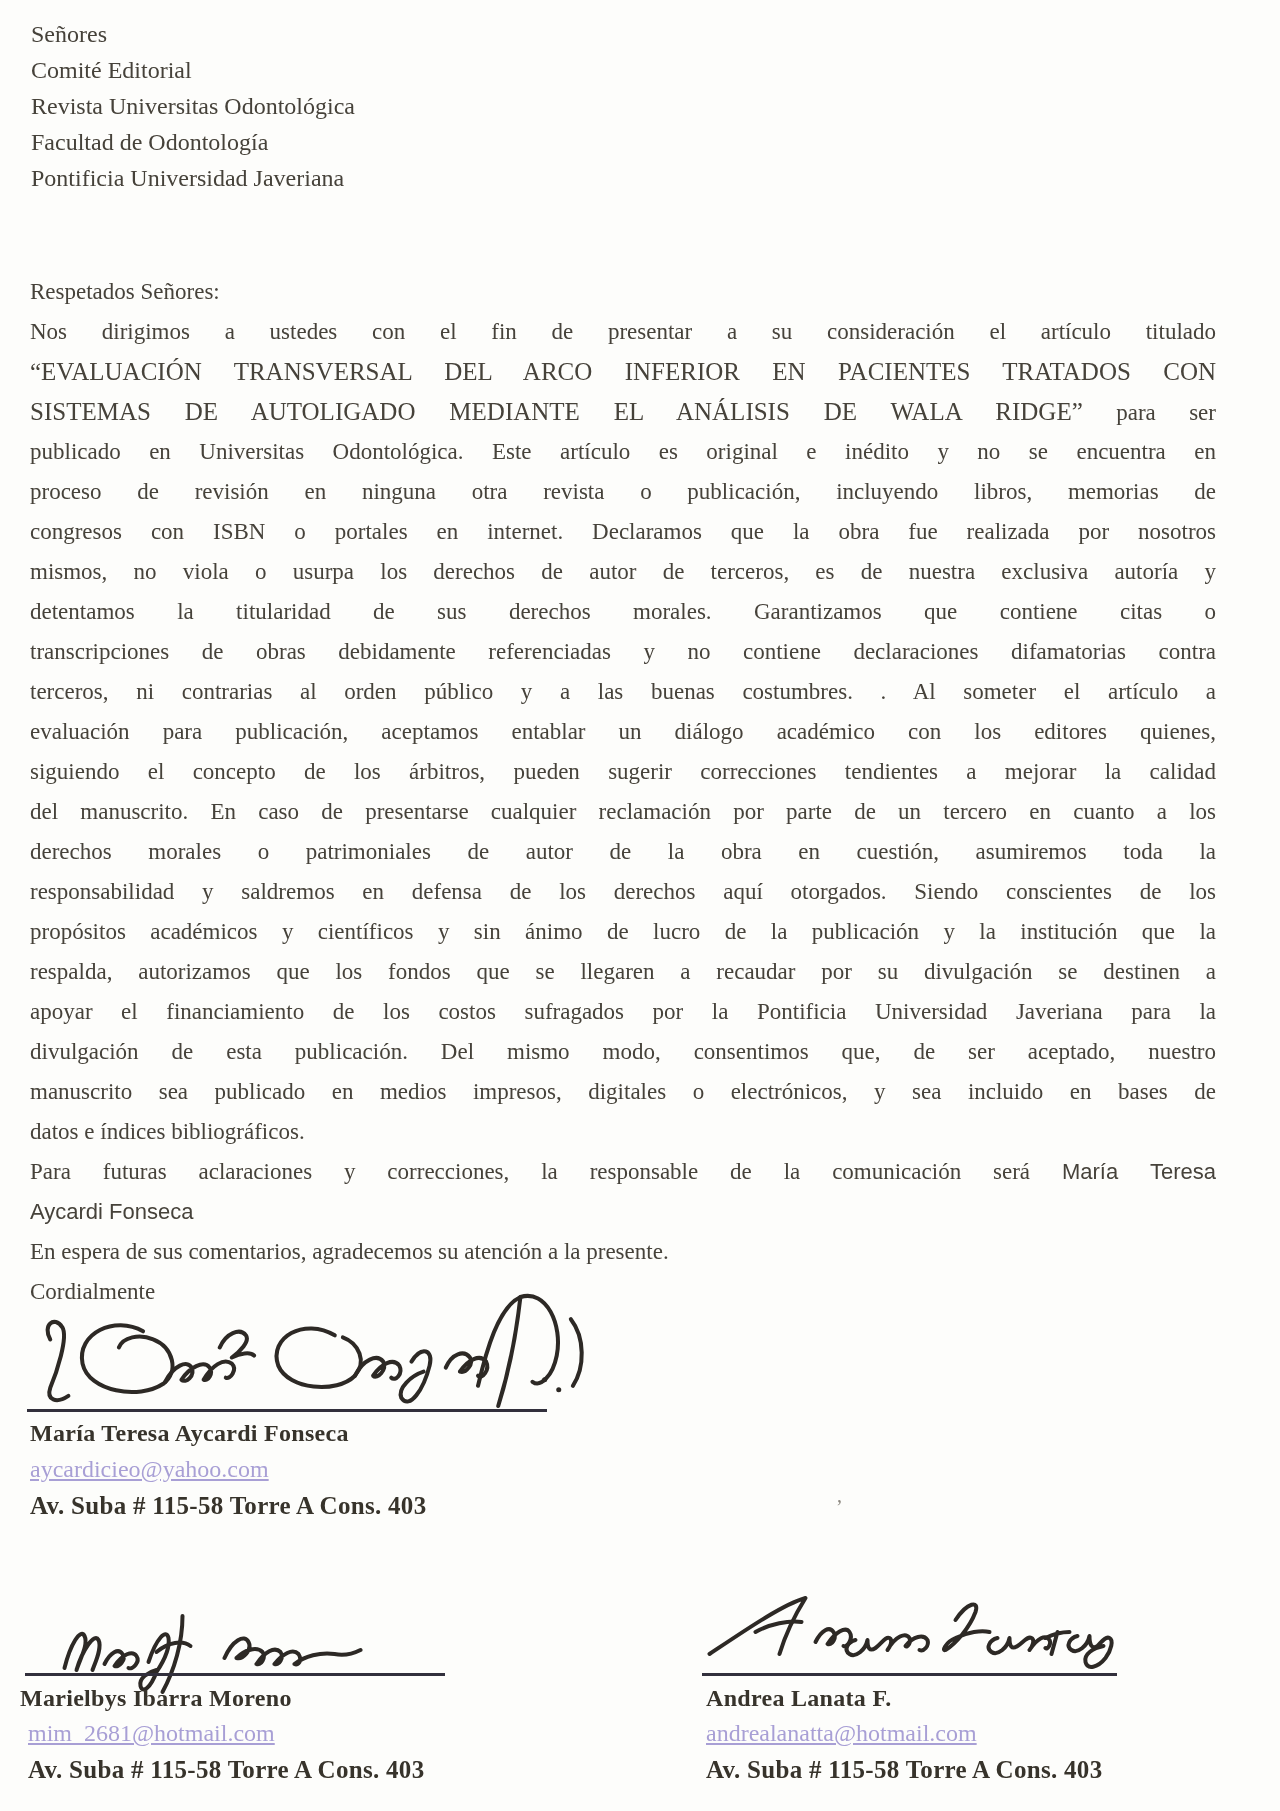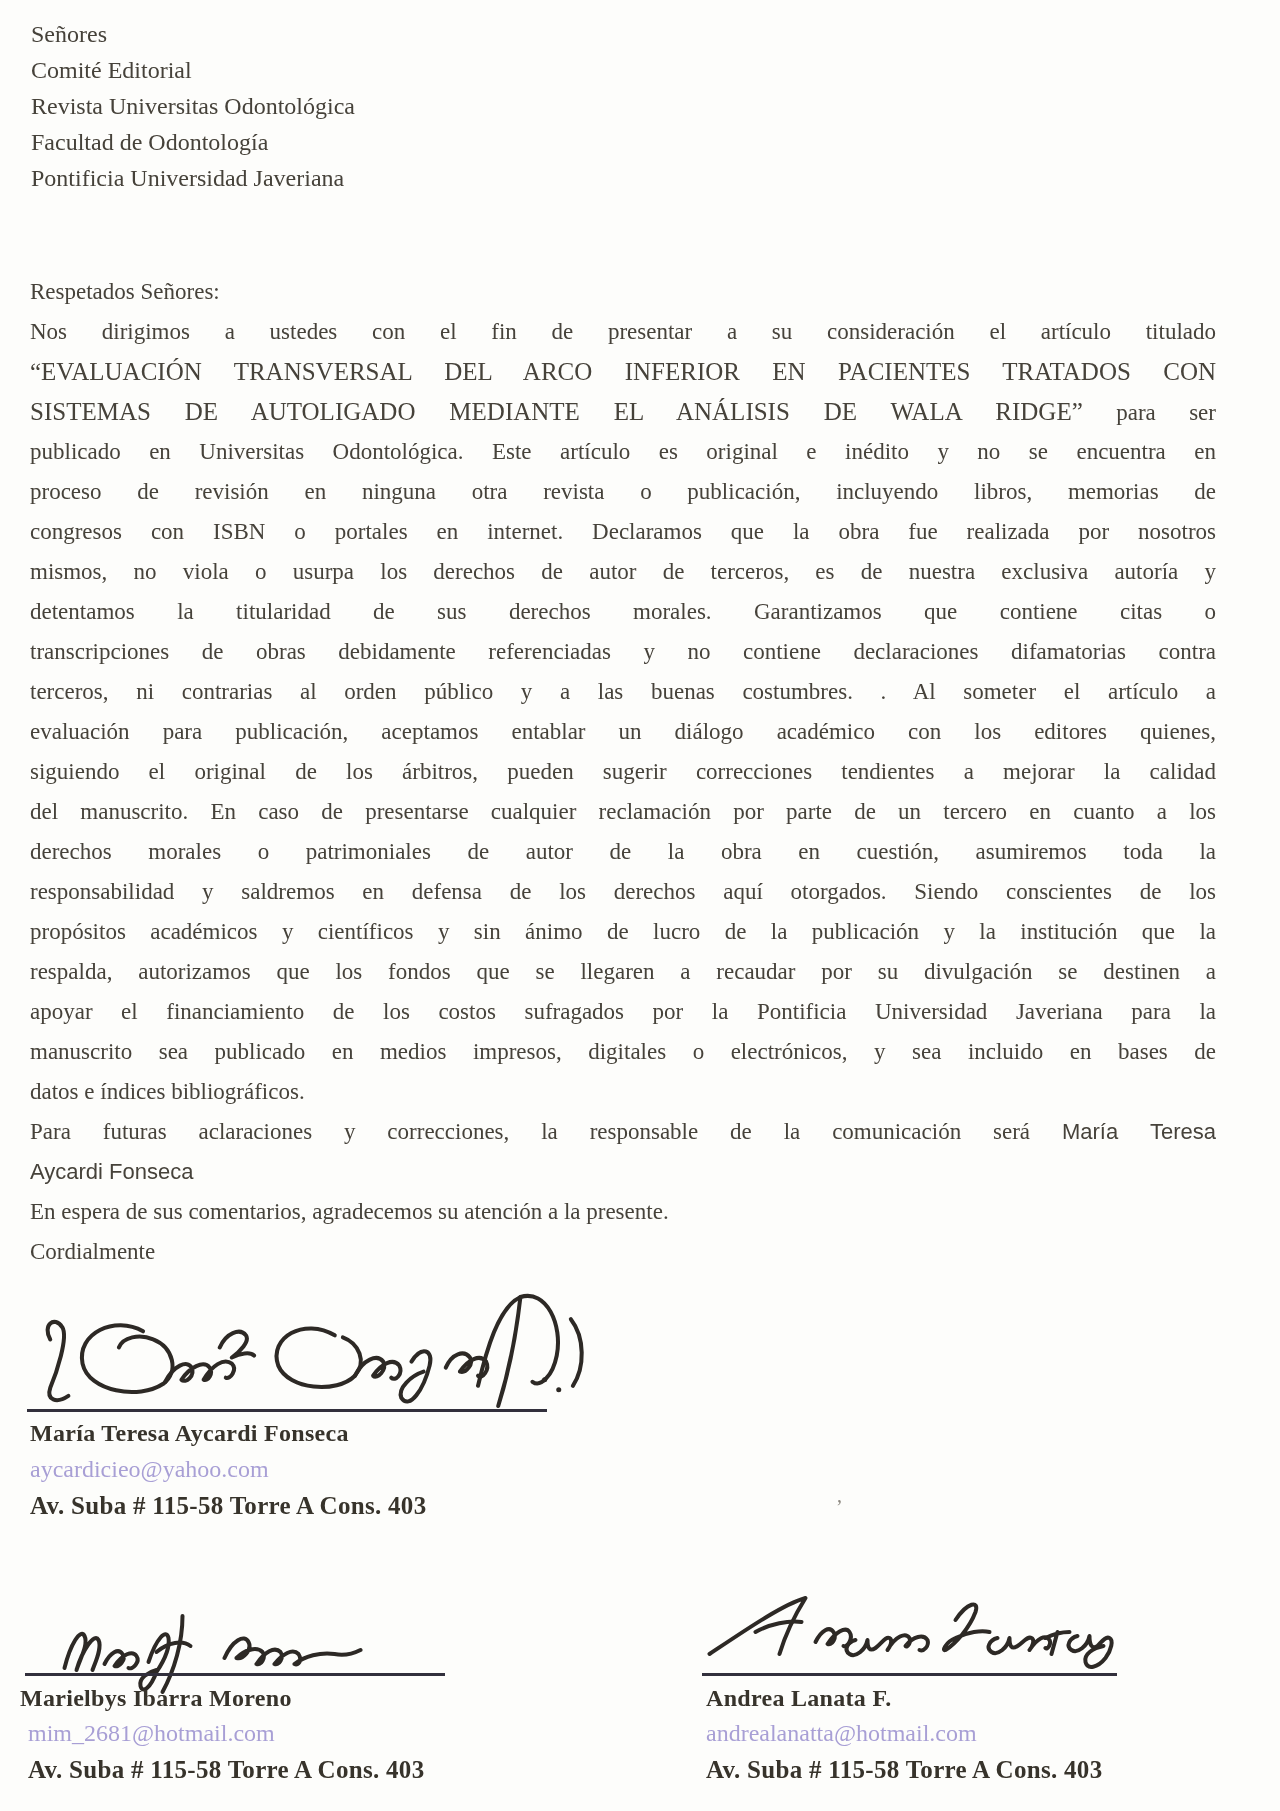--- a/index.html
+++ b/index.html
@@ -24,21 +24,21 @@
   .sans { font-family:"Liberation Sans","DejaVu Sans",sans-serif; font-size:22px; }
   .sig-svg { position:absolute; }
   .sig-svg path { fill:none; stroke:var(--sig,#2d2925); stroke-width:4; stroke-linecap:round; stroke-linejoin:round; }
   .sig-rule { position:absolute; height:3px; background:var(--rule,#32303c); }
   .sig-name {
     position:absolute; font-weight:bold; font-size:24px; line-height:30px;
     color:var(--name-ink,#37332b); letter-spacing:.3px;
   }
   .sig-email {
     position:absolute; font-size:24px; line-height:30px;
-    color:var(--link,#a89fd5); 
+    color:var(--link,#a89fd5); text-decoration:underline;
     text-decoration-color:var(--link,#a89fd5); cursor:pointer;
   }
   .sig-addr {
     position:absolute; font-weight:bold; font-size:25px; line-height:30px;
     color:var(--name-ink,#37332b); letter-spacing:.3px;
   }
   .artifact { position:absolute; font-size:20px; color:#8a867e; }
 </style>
 </head>
 <body>
@@ -59,27 +59,28 @@
       <div class="line just"><span class="caps">“EVALUACIÓN TRANSVERSAL DEL ARCO INFERIOR EN PACIENTES TRATADOS CON</span></div>
       <div class="line just"><span class="caps">SISTEMAS DE AUTOLIGADO MEDIANTE EL ANÁLISIS DE WALA RIDGE”</span><span> para ser</span></div>
       <div class="line just"><span>publicado en Universitas Odontológica. Este artículo es original e inédito y no se encuentra en</span></div>
       <div class="line just"><span>proceso de revisión en ninguna otra revista o publicación, incluyendo libros, memorias de</span></div>
       <div class="line just"><span>congresos con ISBN o portales en internet. Declaramos que la obra fue realizada por nosotros</span></div>
       <div class="line just"><span>mismos, no viola o usurpa los derechos de autor de terceros, es de nuestra exclusiva autoría y</span></div>
       <div class="line just"><span>detentamos la titularidad de sus derechos morales. Garantizamos que contiene citas o</span></div>
       <div class="line just"><span>transcripciones de obras debidamente referenciadas y no contiene declaraciones difamatorias contra</span></div>
       <div class="line just"><span>terceros, ni contrarias al orden público y a las buenas costumbres. . Al someter el artículo a</span></div>
       <div class="line just"><span>evaluación para publicación, aceptamos entablar un diálogo académico con los editores quienes,</span></div>
-      <div class="line just"><span>siguiendo el original de los árbitros, pueden sugerir correcciones tendientes a mejorar la calidad</span></div>
+      <div class="line just"><span>siguiendo el concepto de los árbitros, pueden sugerir correcciones tendientes a mejorar la calidad</span></div>
       <div class="line just"><span>del manuscrito. En caso de presentarse cualquier reclamación por parte de un tercero en cuanto a los</span></div>
       <div class="line just"><span>derechos morales o patrimoniales de autor de la obra en cuestión, asumiremos toda la</span></div>
       <div class="line just"><span>responsabilidad y saldremos en defensa de los derechos aquí otorgados. Siendo conscientes de los</span></div>
       <div class="line just"><span>propósitos académicos y científicos y sin ánimo de lucro de la publicación y la institución que la</span></div>
       <div class="line just"><span>respalda, autorizamos que los fondos que se llegaren a recaudar por su divulgación se destinen a</span></div>
       <div class="line just"><span>apoyar el financiamiento de los costos sufragados por la Pontificia Universidad Javeriana para la</span></div>
+      <div class="line just"><span>divulgación de esta publicación. Del mismo modo, consentimos que, de ser aceptado, nuestro</span></div>
       <div class="line just"><span>manuscrito sea publicado en medios impresos, digitales o electrónicos, y sea incluido en bases de</span></div>
       <div class="line"><span>datos e índices bibliográficos.</span></div>
       <div class="line just"><span>Para futuras aclaraciones y correcciones, la responsable de la comunicación será </span><span class="sans">María Teresa</span></div>
       <div class="line"><span class="sans">Aycardi Fonseca</span></div>
       <div class="line"><span>En espera de sus comentarios, agradecemos su atención a la presente.</span></div>
       <div class="line"><span>Cordialmente</span></div>
     </div>
 
   <svg class="sig-svg" style="left:22px; top:1288px;" width="565" height="128" viewBox="0 0 560 125">
     <path d="M28,50 C20,36 32,26 40,38 C46,48 34,84 28,98 C24,110 34,114 46,106"></path>

